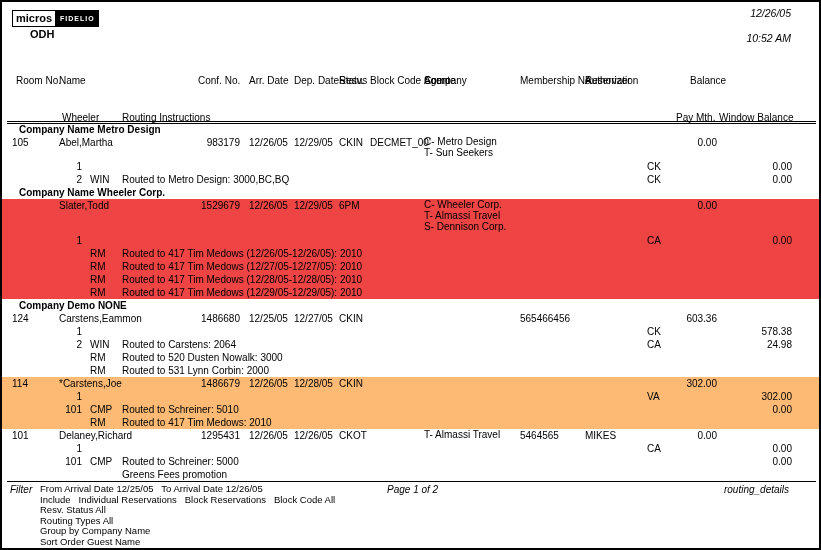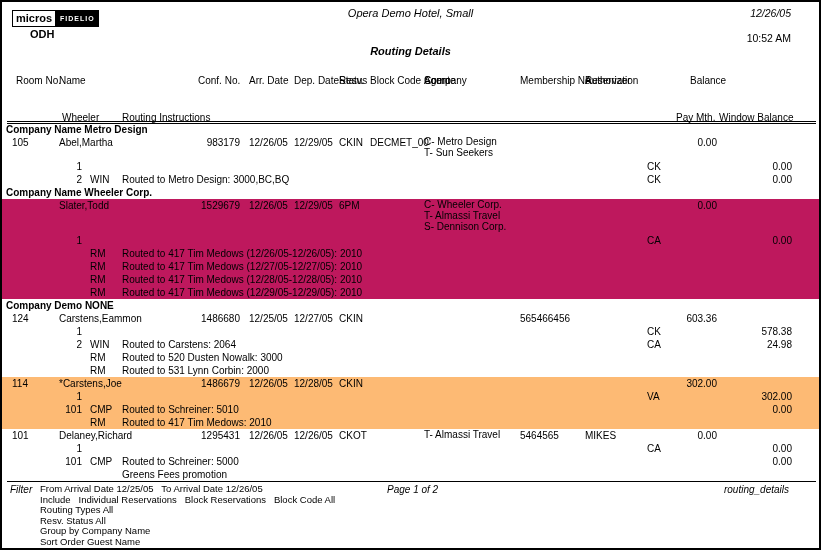--- a/index.html
+++ b/index.html
@@ -15,32 +15,32 @@
     margin: 0 auto;
   }
 
   
   .logo { position:absolute; top:8px; left:10px; display:flex; align-items:stretch; }
   .logo-micros { border:1px solid #000; background:#fff; font-weight:bold; font-size:11px; padding:0 3px; line-height:15px; }
   .logo-fidelio { background:#000; color:#fff; font-weight:bold; font-size:7px; letter-spacing:1px; padding:0 4px; display:flex; align-items:center; }
   .property { position:absolute; top:26px; left:28px; font-weight:bold; font-size:11px; }
   .hotel-title { position:absolute; top:5px; left:0; width:100%; text-align:center; font-style:italic; font-size:11px; }
   .hdr-date { position:absolute; top:5px; right:28px; font-style:italic; font-size:10.5px; }
-  .hdr-time { position:absolute; top:30px; right:28px; font-size:10.5px; }
+  .hdr-time { position:absolute; top:30px; right:28px; font-style:italic; font-size:10.5px; }
   .report-title { position:absolute; top:43px; left:0; width:100%; text-align:center; font-style:italic; font-weight:bold; font-size:11px; }
 
   
   .thead { position:absolute; top:73px; left:0; right:0; height:47px; font-size:10px; }
   .thead div { position:absolute; line-height:11px; white-space:nowrap; }
   .dblrule { position:absolute; left:5px; right:3px; top:119px; height:3px; border-top:1px solid #000; border-bottom:1px solid #000; }
   .rule { position:absolute; left:5px; right:3px; top:479px; border-top:1px solid #000; }
 
   
   .tbody { position:absolute; top:121px; left:0; right:0; font-size:10px; }
-  .grp { font-weight:bold; font-size:10px; line-height:13px; height:13px; padding-left:4px; white-space:nowrap; }
+  .grp { font-weight:bold; font-size:10px; line-height:13px; height:13px; padding-left:17px; white-space:nowrap; }
   .res-block { position:relative; }
   .row { position:relative; height:13px; }
   .row span, .row .stack { position:absolute; top:0; line-height:13px; white-space:nowrap; }
   .stack div { line-height:11px; }
 
   .c-room   { left:10px;  width:36px; }
   .c-name   { left:57px; }
   .c-conf   { left:180px; width:58px; text-align:right; }
   .c-arr    { left:247px; }
   .c-dep    { left:292px; }
@@ -73,24 +73,22 @@
 </head>
 <body>
 
 <div class="page">
 
   <div class="logo">
     <span class="logo-micros">micros</span>
     <span class="logo-fidelio">FIDELIO</span>
   </div>
   <div class="property">ODH</div>
-  <div class="hotel-title">Opera Demo Hotel, Small</div>
   <div class="hdr-date">12/26/05</div>
   <div class="hdr-time">10:52 AM</div>
-  <div class="report-title">Routing Details</div>
 
   <div class="thead">
     <div class="h-room">Room No.</div>
     <div class="h-name">Name</div>
     <div class="h-conf">Conf. No.</div>
     <div class="h-arr">Arr. Date</div>
     <div class="h-dep">Dep. Date</div>
     <div class="h-resv">
       <div>Resv.</div>
       <div>Status</div>
@@ -142,21 +140,21 @@
         </div>
         <div class="row">
           <span class="c-win">2</span>
           <span class="c-code">WIN</span>
           <span class="c-instr">Routed to Metro Design: 3000,BC,BQ</span>
           <span class="c-pay">CK</span>
           <span class="c-wbal">0.00</span>
         </div>
       </div>
       <div class="grp">Company Name Wheeler Corp.</div>
-      <div class="res-block" style="background: #be185d;">
+      <div class="res-block" style="background: #ef4444;">
         <div class="row" style="height: 35px;">
           <span class="c-room"></span>
           <span class="c-name">Slater,Todd</span>
           <span class="c-conf">1529679</span>
           <span class="c-arr">12/26/05</span>
           <span class="c-dep">12/29/05</span>
           <span class="c-status">6PM</span>
           <span class="c-block"></span>
           <span class="c-company stack">
             <div>C- Wheeler Corp.</div>
@@ -318,17 +316,17 @@
           <span class="c-code"></span>
           <span class="c-instr">Greens Fees promotion</span>
           <span class="c-pay"></span>
           <span class="c-wbal"></span>
         </div>
       </div>
     </div>
 
   <div class="rule"></div>
   <div class="footer-filter-label">Filter</div>
-  <div class="footer-lines" id="footer-lines"><div>From Arrival Date 12/25/05   To Arrival Date 12/26/05</div><div>Include   Individual Reservations   Block Reservations   Block Code All</div><div>Routing Types All</div><div>Resv. Status All</div><div>Group by Company Name</div><div>Sort Order Guest Name</div></div>
+  <div class="footer-lines" id="footer-lines"><div>From Arrival Date 12/25/05   To Arrival Date 12/26/05</div><div>Include   Individual Reservations   Block Reservations   Block Code All</div><div>Resv. Status All</div><div>Routing Types All</div><div>Group by Company Name</div><div>Sort Order Guest Name</div></div>
   <div class="footer-page">Page 1 of 2</div>
   <div class="footer-file">routing_details</div>
 
 </div>
 
 </body></html>

